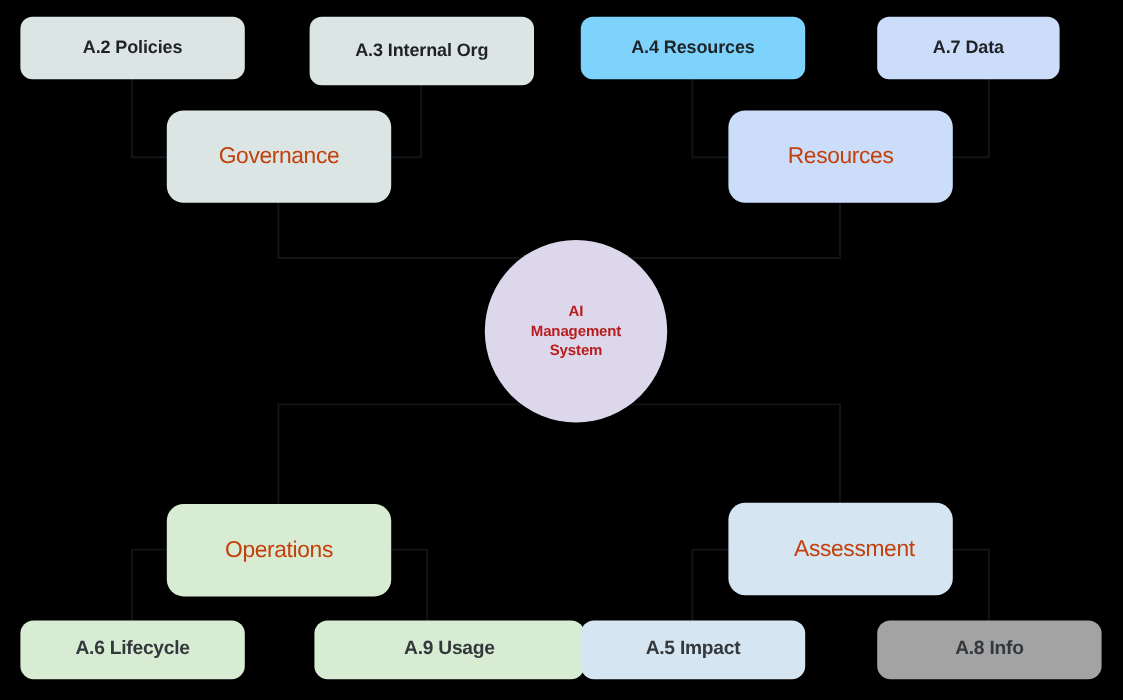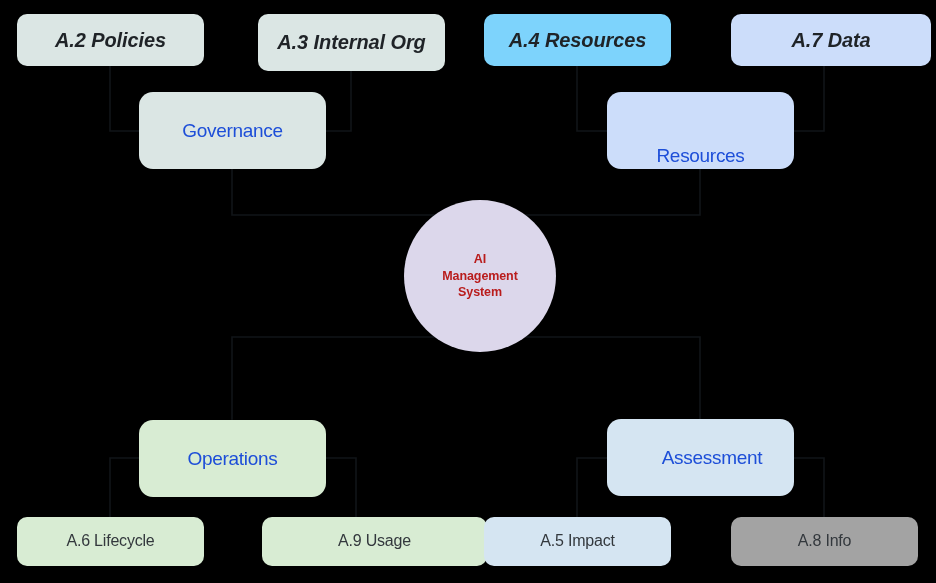--- a/index.html
+++ b/index.html
@@ -37,35 +37,35 @@
     border-radius: 12px;
     color: #1f2327;
     line-height: 1.15;
     padding: 2px 8px;
     z-index: 3;
   }
   .node.leaf {
     border-radius: 10px;
   }
   .node.leaf-top {
-    font-size: 20px;
+    font-size: 15px;
     font-weight: bold;
     letter-spacing: -0.1px;
-    font-style: italic;
   }
   .node.leaf-bottom {
     font-size: 16px;
-    font-weight: normal;
+    font-weight: bold;
     color: #33383d;
     letter-spacing: -0.2px;
+    border-radius: 11px;
   }
   .node.branch {
     font-size: 19px;
     font-weight: normal;
-    color: #1d4ed8;
+    color: #c2410c;
     letter-spacing: -0.3px;
     border-radius: 14px;
   }
   .node.hub {
     border-radius: 50%;
     font-size: 12.5px;
     font-weight: bold;
     color: #b91c1c;
     line-height: 1.35;
     letter-spacing: -0.1px;
@@ -99,27 +99,27 @@
   <div id="nodes">
       <div class="node branch" style="left: 139px; top: 92px; width: 187px; height: 77px; background: rgb(219, 230, 228);">
         <span>Governance</span>
       </div>
       <div class="node leaf leaf-top" style="left: 17px; top: 14px; width: 187px; height: 52px; background: rgb(219, 230, 228);">
         <span>A.2 Policies</span>
       </div>
       <div class="node leaf leaf-top" style="left: 258px; top: 14px; width: 187px; height: 57px; background: rgb(219, 230, 228);">
         <span>A.3 Internal Org</span>
       </div>
-      <div class="node branch" style="left: 607px; top: 92px; width: 187px; height: 77px; background: rgb(204, 221, 250); align-items: flex-end;">
+      <div class="node branch" style="left: 607px; top: 92px; width: 187px; height: 77px; background: rgb(204, 221, 250);">
         <span>Resources</span>
       </div>
       <div class="node leaf leaf-top" style="left: 484px; top: 14px; width: 187px; height: 52px; background: #7dd3fc;">
         <span>A.4 Resources</span>
       </div>
-      <div class="node leaf leaf-top" style="left: 731px; top: 14px; width: 200px; height: 52px; background: rgb(204, 221, 250);">
+      <div class="node leaf leaf-top" style="left: 731px; top: 14px; width: 152px; height: 52px; background: rgb(204, 221, 250);">
         <span>A.7 Data</span>
       </div>
       <div class="node branch" style="left: 139px; top: 420px; width: 187px; height: 77px; background: rgb(216, 236, 211);">
         <span>Operations</span>
       </div>
       <div class="node leaf leaf-bottom" style="left: 17px; top: 517px; width: 187px; height: 49px; background: rgb(216, 236, 211);">
         <span>A.6 Lifecycle</span>
       </div>
       <div class="node leaf leaf-bottom" style="left: 262px; top: 517px; width: 225px; height: 49px; background: rgb(216, 236, 211);">
         <span>A.9 Usage</span>

